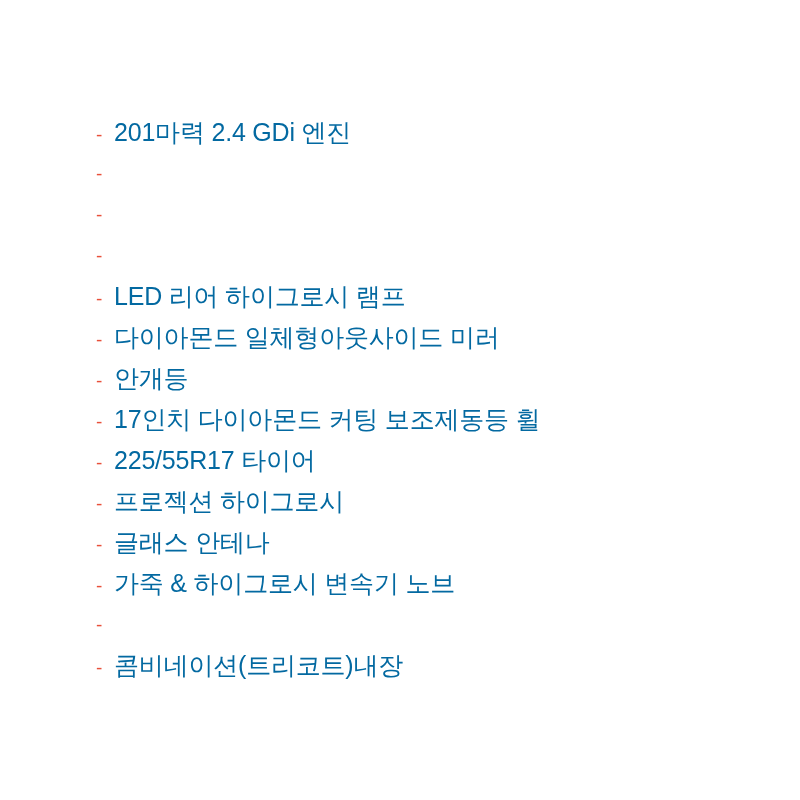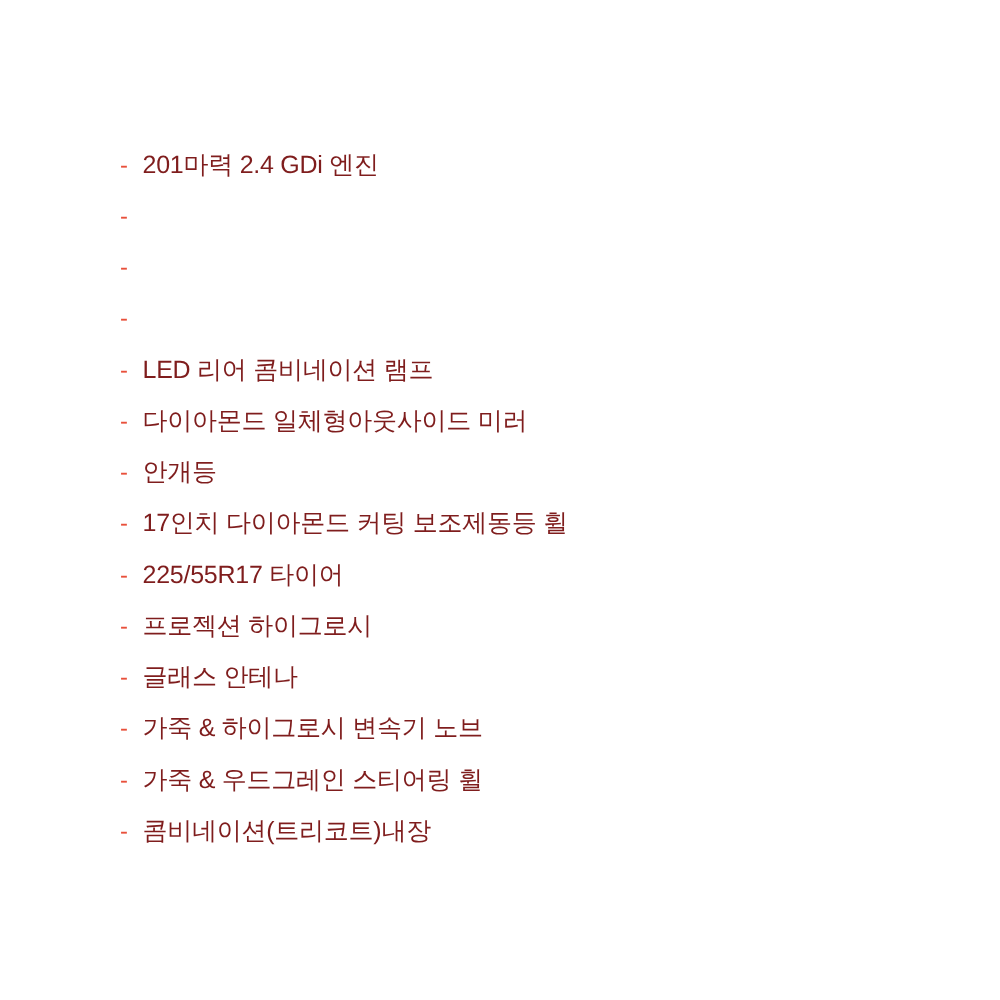--- a/index.html
+++ b/index.html
@@ -37,22 +37,22 @@
     white-space: nowrap;
   }
   .bullet {
     width: 18px;
     flex: 0 0 18px;
     color: #e8503a;
     font-size: 19px;
     font-family: "Liberation Sans", sans-serif;
   }
   .spec-text {
-    color: #7f1d1d;
-    font-size: 20px;
+    color: #0369a1;
+    font-size: 25px;
     letter-spacing: -0.2px;
     font-family: "Liberation Sans", sans-serif;
   }
 </style>
 </head>
 <body>
 
 <div class="page">
   <ul class="spec-list">
 
@@ -68,21 +68,21 @@
     <li class="spec-item">
       <span class="bullet">-</span>
     </li>
 
     <li class="spec-item">
       <span class="bullet">-</span>
     </li>
 
     <li class="spec-item">
       <span class="bullet">-</span>
-      <span class="spec-text">LED 리어 콤비네이션 램프</span>
+      <span class="spec-text">LED 리어 하이그로시 램프</span>
     </li>
 
     <li class="spec-item">
       <span class="bullet">-</span>
       <span class="spec-text">다이아몬드 일체형아웃사이드 미러</span>
     </li>
 
     <li class="spec-item">
       <span class="bullet">-</span>
       <span class="spec-text">안개등</span>
@@ -108,21 +108,20 @@
       <span class="spec-text">글래스 안테나</span>
     </li>
 
     <li class="spec-item">
       <span class="bullet">-</span>
       <span class="spec-text">가죽 &amp; 하이그로시 변속기 노브</span>
     </li>
 
     <li class="spec-item">
       <span class="bullet">-</span>
-      <span class="spec-text">가죽 &amp; 우드그레인 스티어링 휠</span>
     </li>
 
     <li class="spec-item">
       <span class="bullet">-</span>
       <span class="spec-text">콤비네이션(트리코트)내장</span>
     </li>
 
   </ul>
 </div>
 

